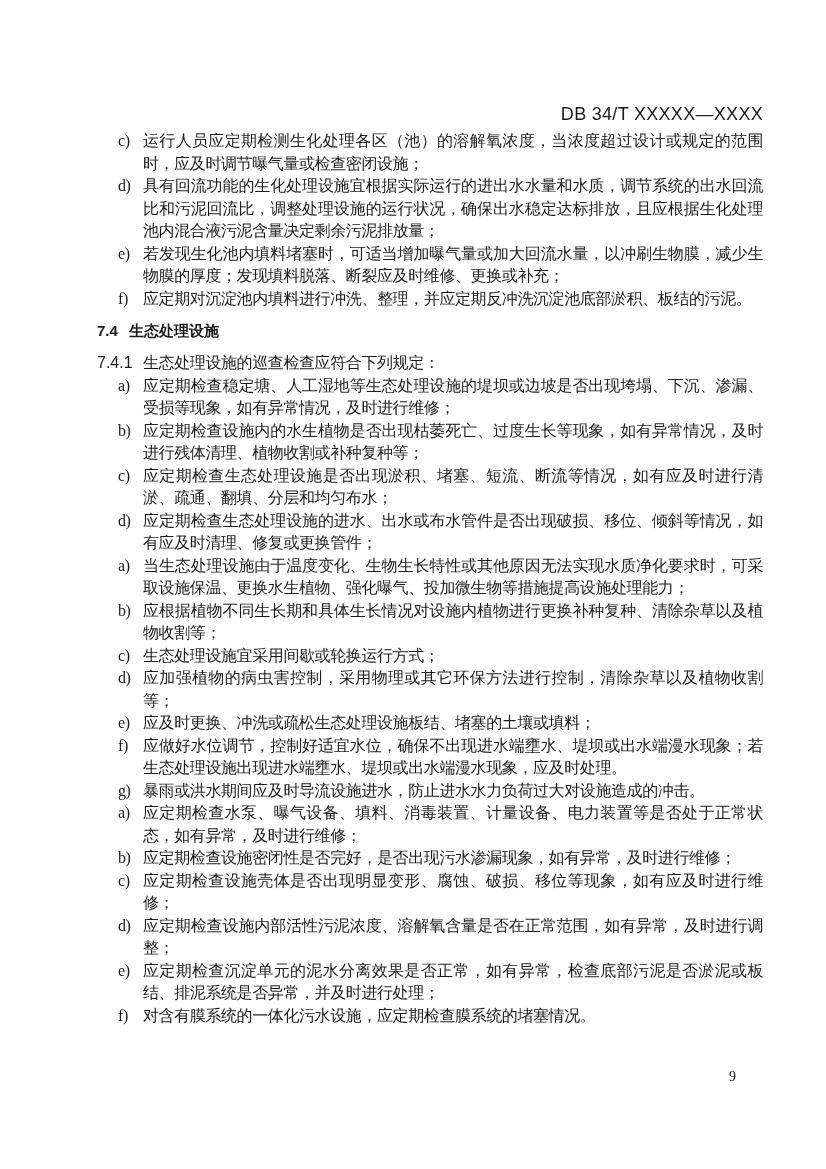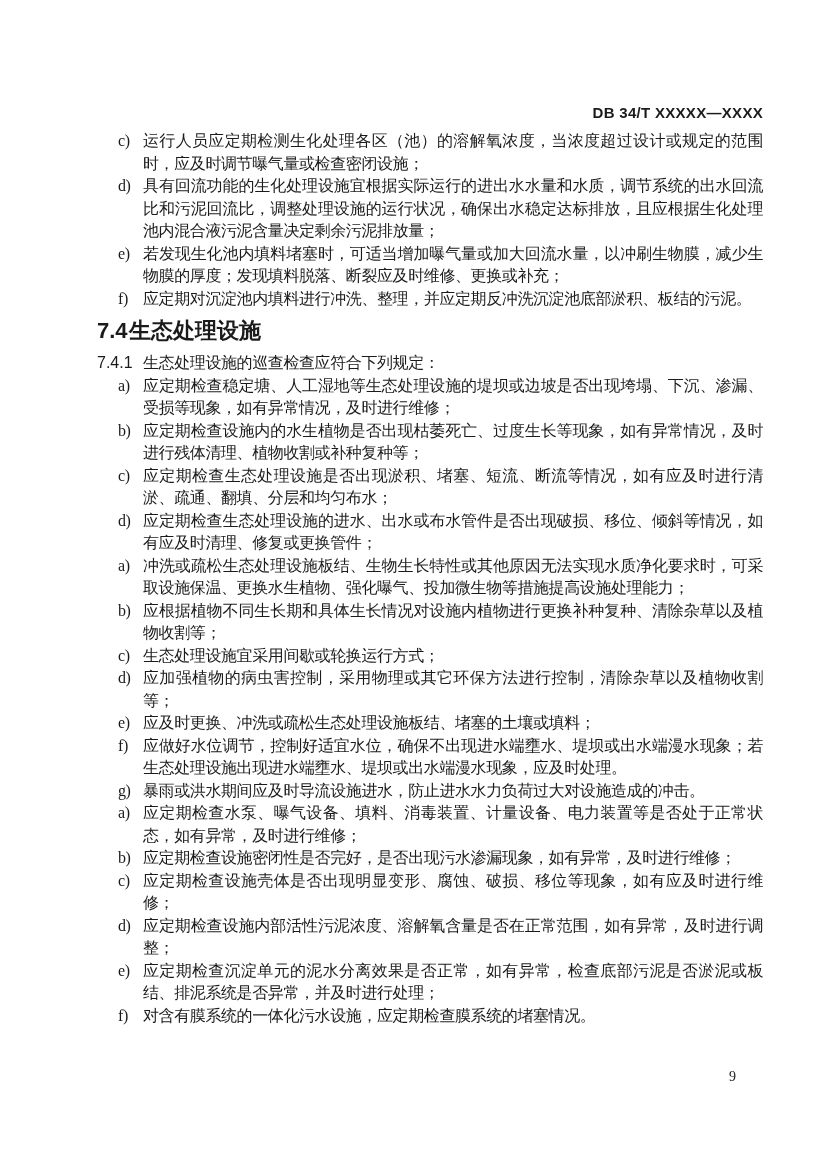--- a/index.html
+++ b/index.html
@@ -11,43 +11,43 @@
     color:#1b1b1b;
     font-family:"Liberation Serif", serif;
     overflow:hidden;
   }
   .header {
     position:absolute; top:104px; left:97px; right:63px;
     text-align:right;
   }
   .std-num {
     font-family:"Liberation Sans", sans-serif;
-    font-weight:700;
-    font-size:15px;
+    font-weight:400;
+    font-size:18px;
     letter-spacing:0.3px;
     white-space:nowrap;
   }
   .content {
     position:absolute; top:130px; left:97px; right:63px;
     font-size:16px;
     letter-spacing:-0.4px;
     line-height:22.5px;
     text-align:justify;
   }
   .li { display:flex; }
   .li-label { flex:0 0 25px; margin-left:21px; }
   .li-text { flex:1; text-align:justify; }
   .clause { display:flex;align-items:flex-end; }
   .clause-num { flex:0 0 46px; font-family:"Liberation Sans", sans-serif; letter-spacing:0; }
   .clause-text { flex:1; text-align:justify; }
   .sec-heading {
     display:flex;
     margin:9px 0 10px 0;
     font-weight:700;
-    font-size:22px;
+    font-size:15px;
     line-height:23px;
     font-family:"Liberation Sans", sans-serif;
     letter-spacing:0;
   }
   .sec-num { flex:0 0 32px; }
   .footer {
     position:absolute; top:1069px; right:90px;
     font-size:14px;
   }
 </style>
@@ -107,21 +107,21 @@
       <div class="li">
         <span class="li-label">d)</span>
         <span class="li-text">应定期检查生态处理设施的进水、出水或布水管件是否出现破损、移位、倾斜等情况，如有应及时清理、修复或更换管件；</span>
       </div>
     </div>
 
 
     <div class="list">
       <div class="li">
         <span class="li-label">a)</span>
-        <span class="li-text">冲洗或疏松生态处理设施板结、生物生长特性或其他原因无法实现水质净化要求时，可采取设施保温、更换水生植物、强化曝气、投加微生物等措施提高设施处理能力；</span>
+        <span class="li-text">当生态处理设施由于温度变化、生物生长特性或其他原因无法实现水质净化要求时，可采取设施保温、更换水生植物、强化曝气、投加微生物等措施提高设施处理能力；</span>
       </div>
       <div class="li">
         <span class="li-label">b)</span>
         <span class="li-text">应根据植物不同生长期和具体生长情况对设施内植物进行更换补种复种、清除杂草以及植物收割等；</span>
       </div>
       <div class="li">
         <span class="li-label">c)</span>
         <span class="li-text">生态处理设施宜采用间歇或轮换运行方式；</span>
       </div>
       <div class="li">

